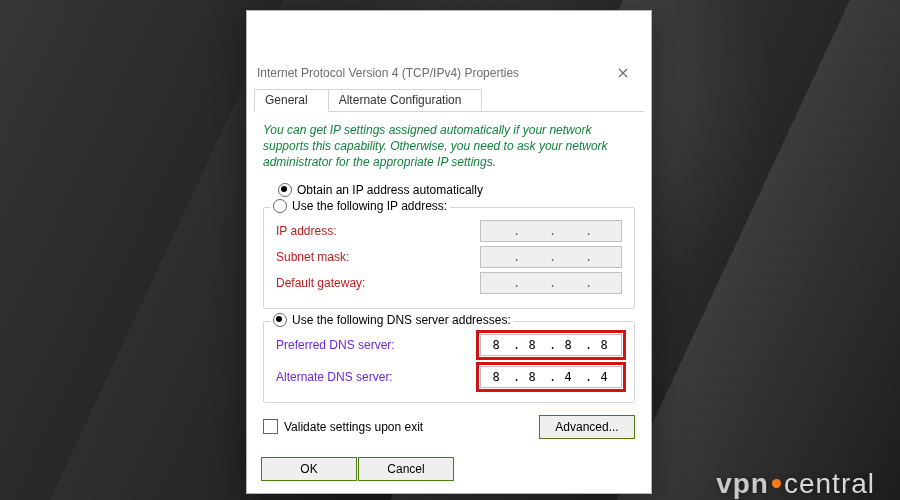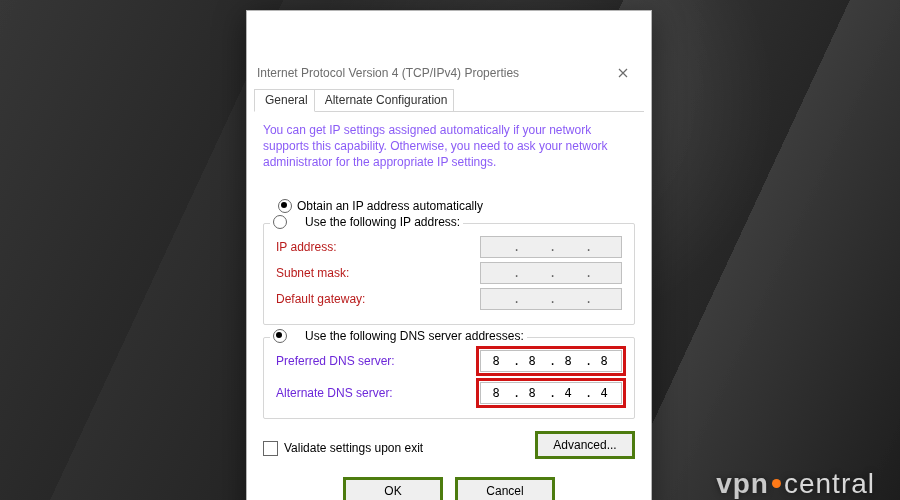--- a/index.html
+++ b/index.html
@@ -72,42 +72,43 @@
   }
   .titlebar .close svg { width: 10px; height: 10px; }
 
   .tab-row {
     display: flex;
     align-items: flex-end;
     margin: 2px 7px 0 7px;
     border-bottom: 1px solid #d4d4d4;
   }
   .tab {
-    padding: 3px 6px 4px 10px;
+    padding: 3px 20px 4px 10px;
     border: 1px solid #d4d4d4;
     border-bottom: none;
     background: #fff;
     position: relative;
     margin-right: -1px;
     color: #333;
     cursor: pointer;
   }
   .tab.active {
     border-bottom: 1px solid #fff;
     margin-bottom: -1px;
     z-index: 2;
   }
 
   .panel {
     padding: 10px 16px 8px 16px;
   }
   .hint {
-    color: #8b5cf6;
+    color: #15803d;
     line-height: 1.35;
-    margin-bottom: 28px;
+    margin-bottom: 12px;
+    font-style: italic;
   }
 
   .row {
     display: flex;
     align-items: center;
     margin: 3px 0;
   }
   .radio {
     width: 12px;
     height: 12px;
@@ -136,21 +137,20 @@
     position: relative;
   }
   .fieldset .legend {
     position: absolute;
     top: -9px;
     left: 6px;
     background: #fff;
     padding: 0 3px;
     display: flex;
     align-items: center;
-    gap: 13px;
   }
 
   .field-row {
     display: flex;
     align-items: center;
     justify-content: space-between;
     margin: 4px 0;
   }
   .field-row .lab { color: #b91c1c; }
   .field-row.enabled .lab { color: #6d28d9; }
@@ -178,47 +178,47 @@
   }
   .ip-dot { width: 4px; flex: 0 0 auto; text-align: center; }
 
   .highlight-red {
     outline: 3px solid #d11313;
     outline-offset: 1px;
   }
 
   .chk-row {
     display: flex;
-    align-items: flex-end;
+    align-items: center;
     justify-content: space-between;
     margin-top: 12px;
   }
   .checkbox {
     width: 13px;
     height: 13px;
     border: 1px solid #666;
     background: #fff;
     display: inline-block;
     margin-right: 6px;
   }
 
   .btn {
     min-width: 78px;
     padding: 4px 8px;
     background: #efefef;
-    border: 3px solid #4d7c0f;
+    border: 1px solid #4d7c0f;
     text-align: center;
     cursor: pointer;
     font-size: 12px;
   }
 
   .footer {
     display: flex;
-    justify-content: center;
-    gap: 12px;
+    justify-content: flex-start;
+    gap: 1px;
     padding: 10px 14px 12px 14px;
   }
 
   .indent { margin-left: 15px; }
 </style>
 </head>
 <body>
 
 <div class="backdrop"></div>
 

